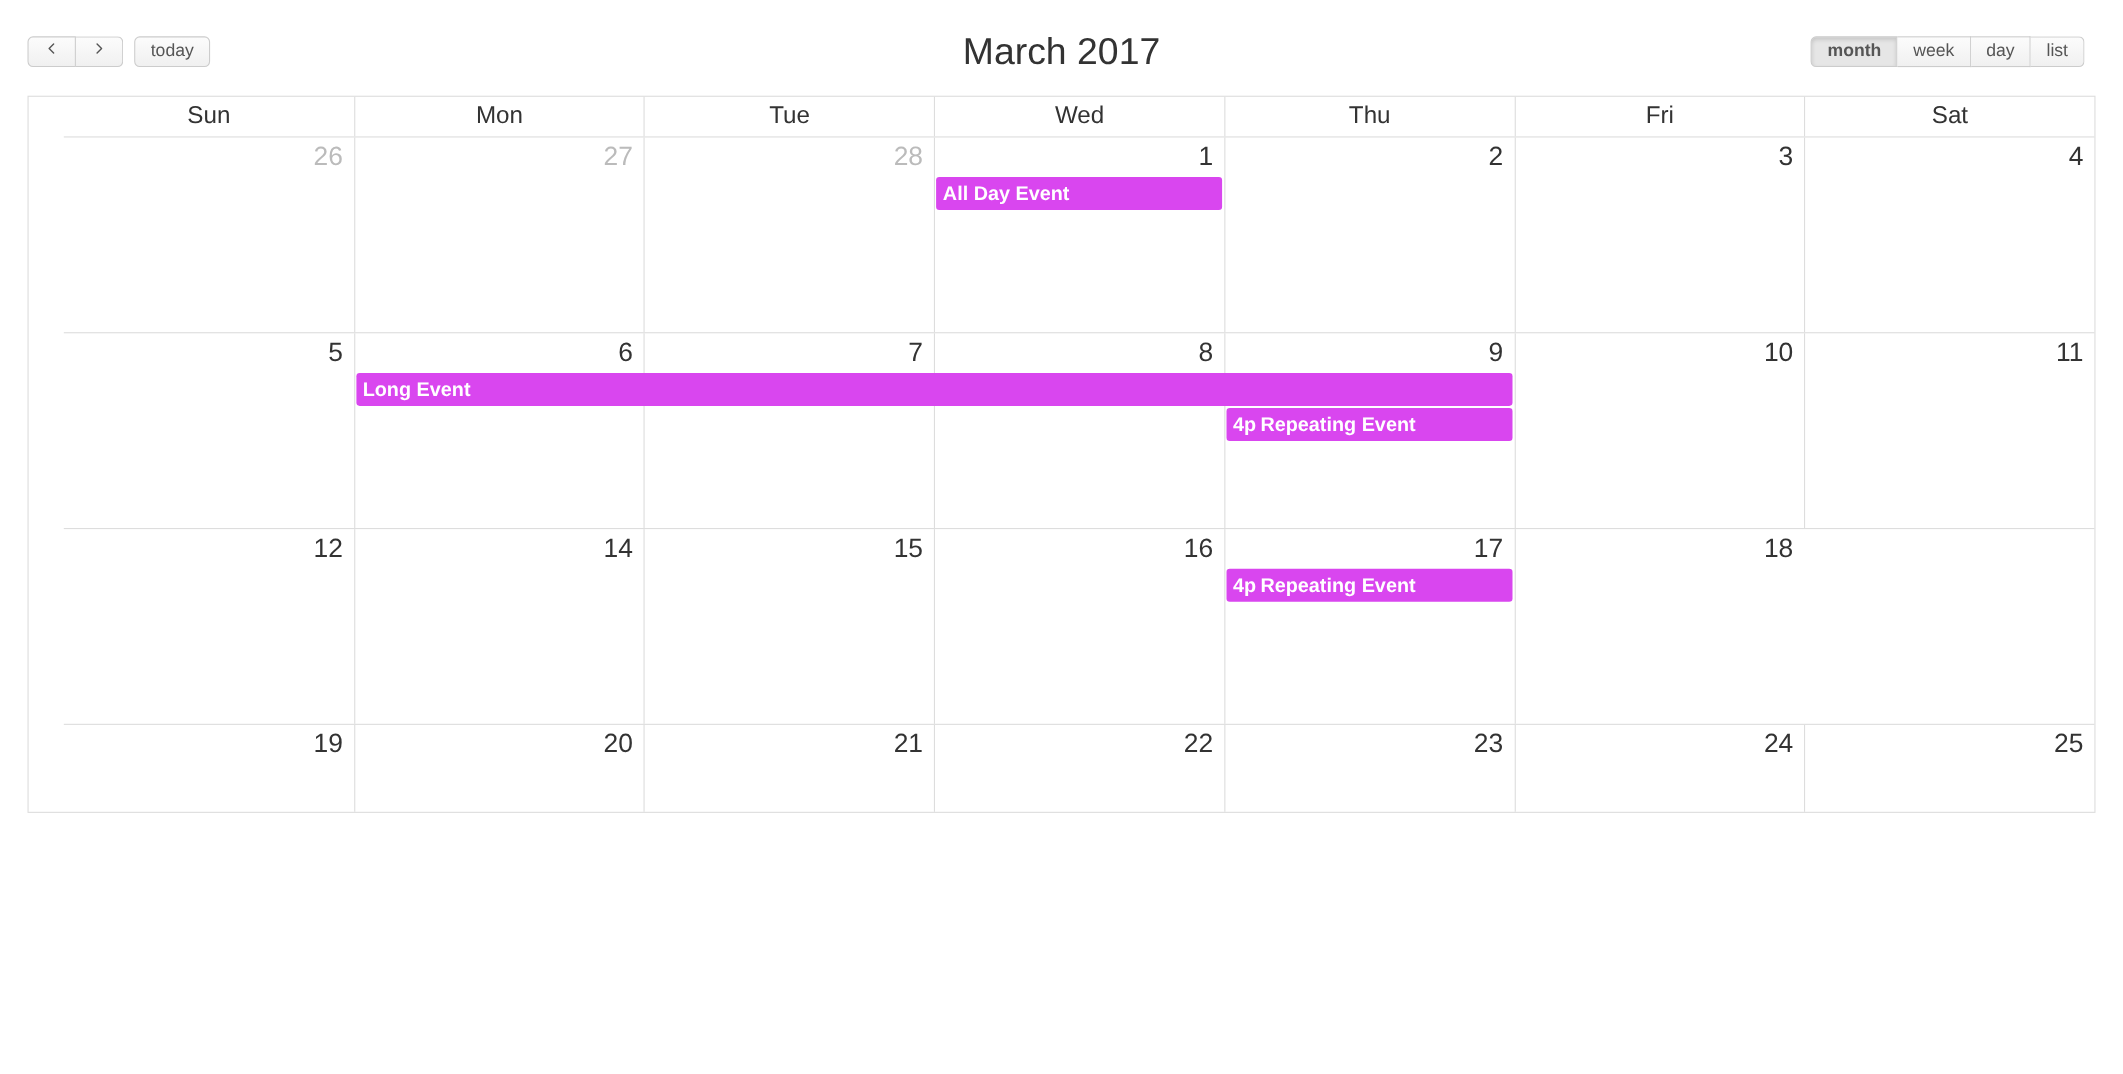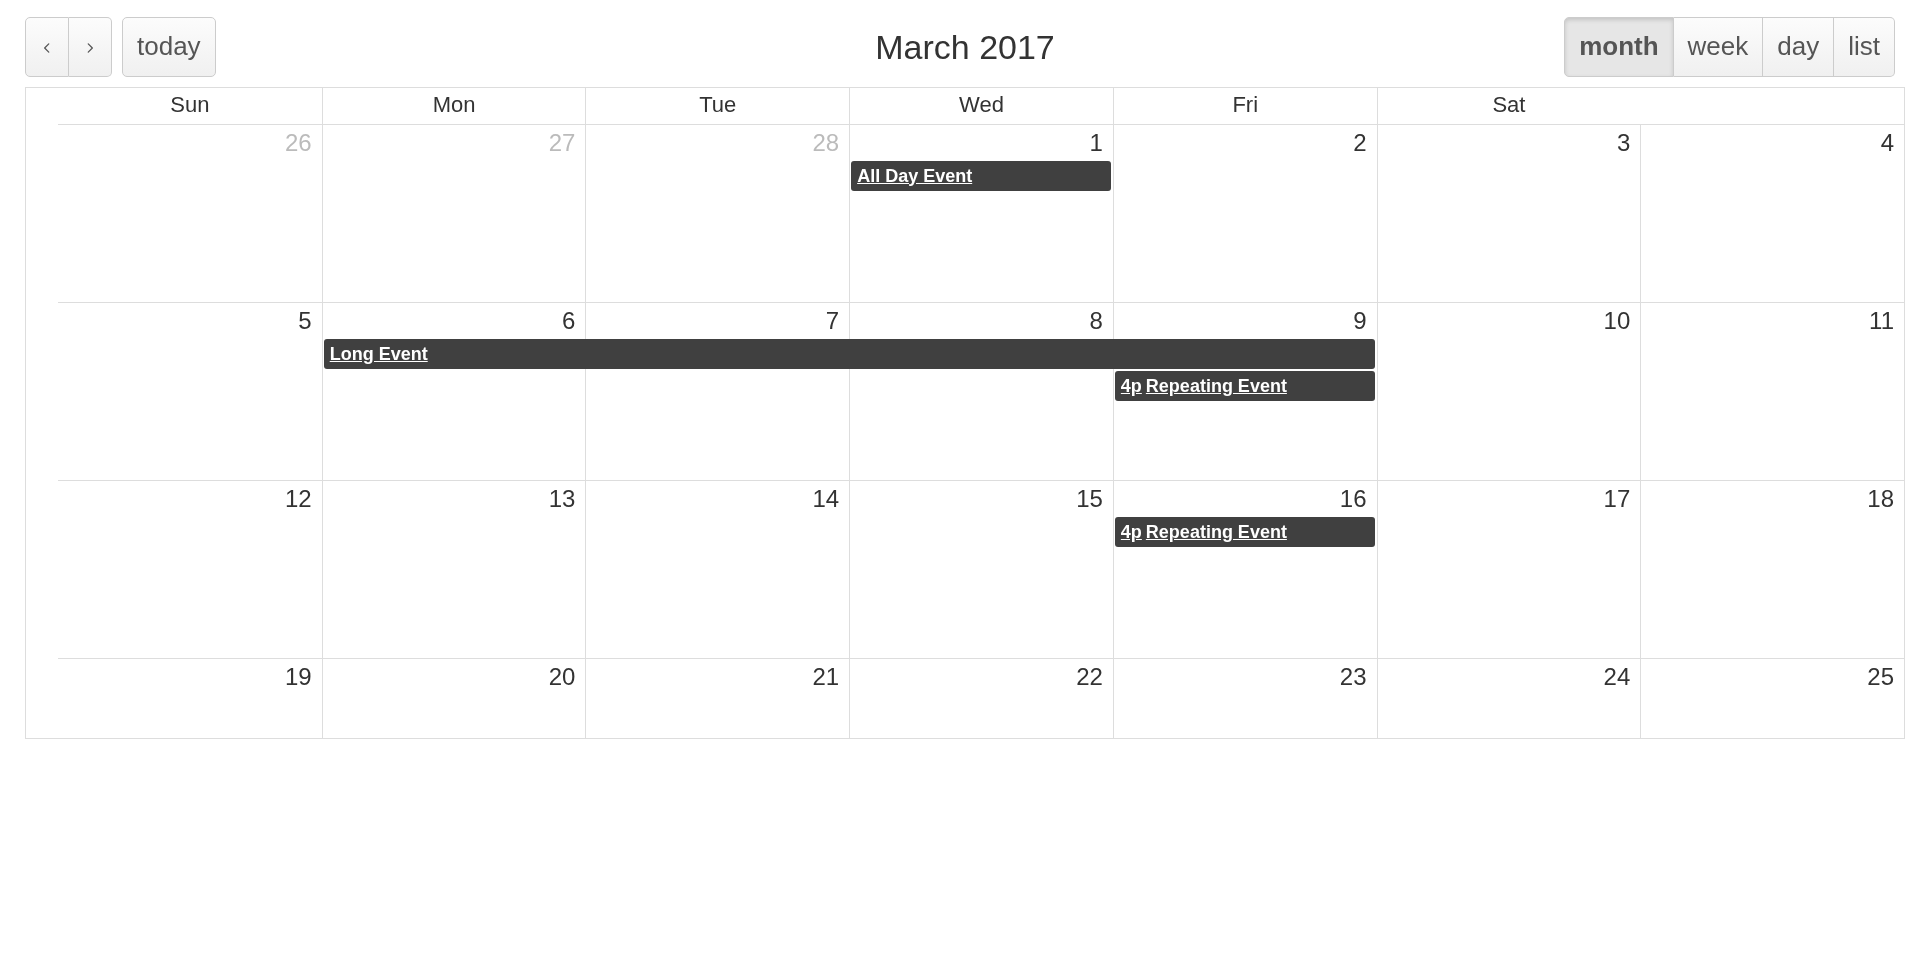--- a/index.html
+++ b/index.html
@@ -19,24 +19,24 @@
   }
   .btn-group {
     display: inline-flex;
     margin-right: 10px;
   }
   .btn {
     background: linear-gradient(to bottom, #fcfcfc, #f0f0f0);
     border: 1px solid #ccc;
     color: #555;
     padding: 7px 14px;
-    font-size: 26px;
+    font-size: 16px;
     line-height: 1.3;
     cursor: pointer;
-    height: 60px;
+    height: 28px;
     display: inline-flex;
     align-items: center;
     justify-content: center;
   }
   .btn:first-child { border-top-left-radius: 5px; border-bottom-left-radius: 5px; }
   .btn:last-child  { border-top-right-radius: 5px; border-bottom-right-radius: 5px; }
   .btn + .btn { border-left: none; }
   .btn.active {
     background: #e6e6e6;
     box-shadow: inset 0 2px 4px rgba(0,0,0,.15);
@@ -93,34 +93,33 @@
   .events-layer {
     position: absolute;
     left: 0; right: 0; top: 36px;
     display: grid;
     grid-template-columns: repeat(7, 1fr);
     grid-auto-rows: 30px;
     row-gap: 2px;
     pointer-events: none;
   }
   .event {
-    background: #404040;
+    background: #d946ef;
     color: #fff;
     font-size: 18px;
     font-weight: 700;
     padding: 2px 4px 2px 6px;
     border-radius: 3px;
     margin: 0 2px;
     overflow: hidden;
     white-space: nowrap;
     pointer-events: auto;
     display: flex;
     align-items: center;
     gap: 4px;
-    text-decoration: underline;
   }
   .event .time { font-weight: 700; }
   .partial .week { height: 80px; }
 </style>
 </head>
 <body>
 
 <div class="toolbar">
   <div class="btn-group">
     <button class="btn icon" aria-label="previous">
@@ -151,20 +150,21 @@
     <button class="btn">list</button>
   </div>
 </div>
 
 <div class="calendar">
   <div class="header-row" id="header-row">
       <div class="header-cell">Sun</div>
       <div class="header-cell">Mon</div>
       <div class="header-cell">Tue</div>
       <div class="header-cell">Wed</div>
+      <div class="header-cell">Thu</div>
       <div class="header-cell">Fri</div>
       <div class="header-cell">Sat</div>
     </div>
   <div class="body" id="cal-body">
       <div>
         <div class="week">
           <div class="day-cell">
             <div class="day-num other">26</div>
           </div>
           <div class="day-cell">
@@ -225,23 +225,20 @@
             </div>
           </div>
         </div>
       </div>
       <div>
         <div class="week">
           <div class="day-cell">
             <div class="day-num">12</div>
           </div>
           <div class="day-cell">
-            <div class="day-num">13</div>
-          </div>
-          <div class="day-cell">
             <div class="day-num">14</div>
           </div>
           <div class="day-cell">
             <div class="day-num">15</div>
           </div>
           <div class="day-cell">
             <div class="day-num">16</div>
           </div>
           <div class="day-cell">
             <div class="day-num">17</div>

